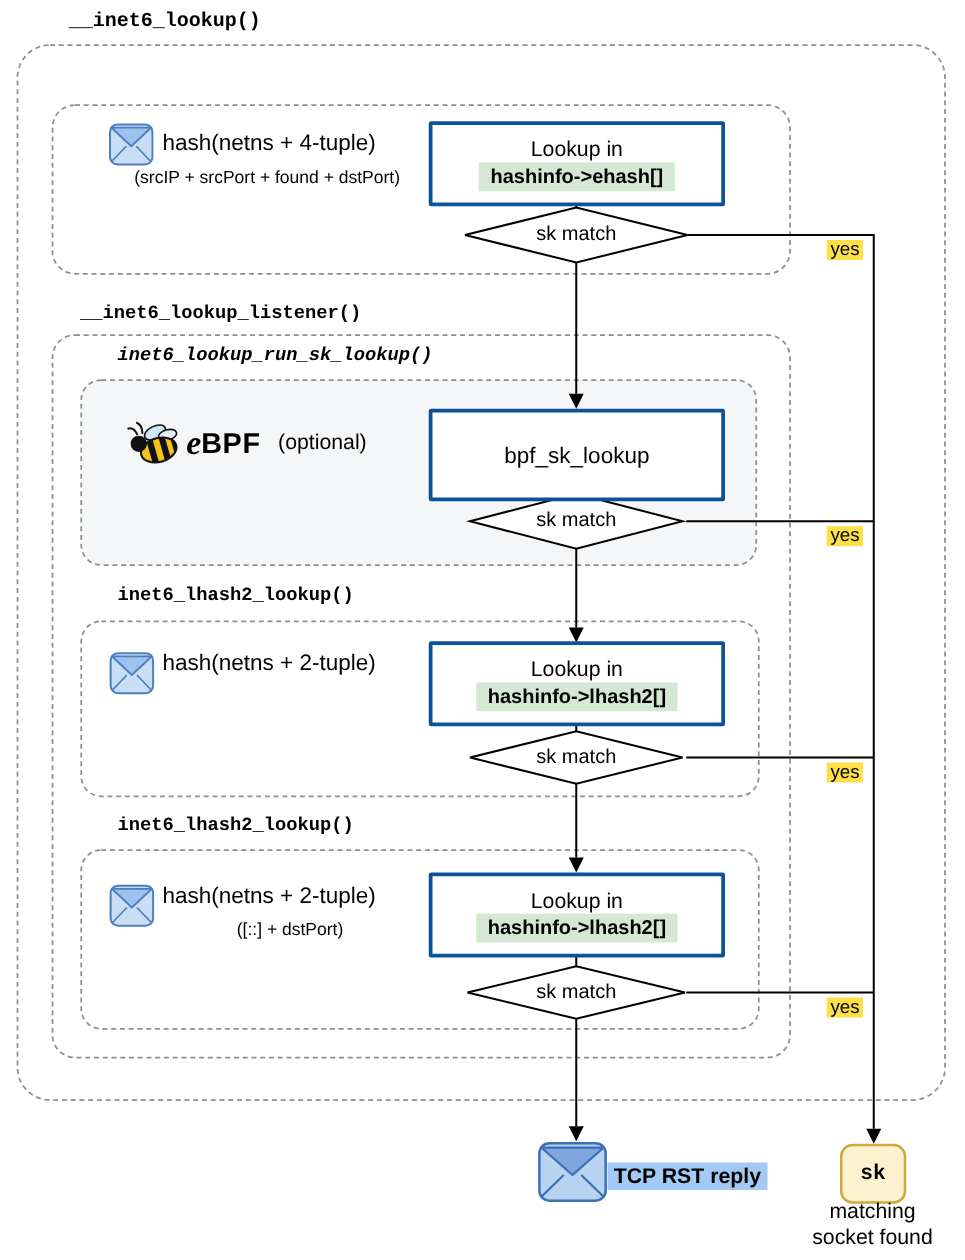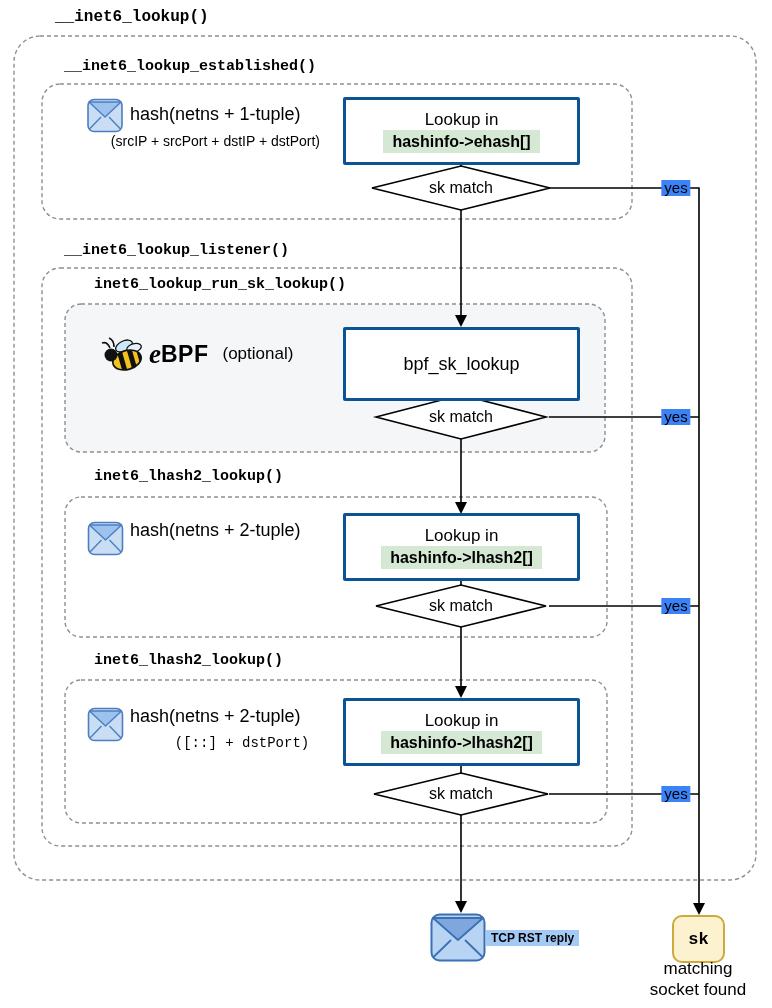--- a/index.html
+++ b/index.html
@@ -18,30 +18,30 @@
 
   .lookup-box{box-sizing:border-box;width:237px;
     border:3px solid var(--box-border,#0b5394);border-radius:2px;background:#fff;
     display:flex;flex-direction:column;align-items:center;justify-content:center;}
   .lookup-title{font-size:17px;line-height:21px;}
   .code-chip{font-weight:bold;font-size:16px;line-height:19px;
     background:var(--code-bg,#d5e8d4);padding:2px 9px;margin-top:0;white-space:nowrap;}
   .bpf-box-label{font-size:18px;}
 
   .decision-label{font-size:16px;transform:translate(-50%,-50%);white-space:nowrap;}
-  .yes-label{font-size:15px;background:#3b82f6;padding:0 3px;
-             transform:translate(-50%,-50%);line-height:16px;}
+  .yes-label{font-size:15px;background:#fde047;padding:0 3px;
+             transform:translate(-50%,-50%);line-height:16px;margin-top:12px;}
 
   .ebpf-row{display:flex;align-items:center;height:40px;}
   .ebpf-e{font-family:"Liberation Serif",serif;font-style:italic;
           font-weight:bold;font-size:27px;margin-left:3px;}
   .ebpf-bpf{font-weight:bold;font-size:23px;letter-spacing:0.5px;}
   .optional-label{font-size:17px;margin-left:14px;}
 
-  .rst-label{background:var(--rst-bg,#a3c9f5);font-weight:bold;font-size:12px;
+  .rst-label{background:var(--rst-bg,#a3c9f5);font-weight:bold;font-size:17px;
              padding:1px 5px;white-space:nowrap;}
   .sk-box{box-sizing:border-box;width:53px;height:48px;
     background:var(--sk-fill,#fdf2d0);border:2px solid var(--sk-border,#cfa93c);
     border-radius:10px;display:flex;align-items:center;justify-content:center;
     font-family:"Liberation Mono","DejaVu Sans Mono",monospace;
     font-weight:bold;font-size:17px;}
   .sk-caption{width:144px;text-align:center;font-size:17px;line-height:21px;}
   .ta-right{text-align:right;}
   .ta-center{text-align:center;}
 </style>
@@ -86,35 +86,34 @@
 
     <g fill="#fff" stroke="#000" stroke-width="1.6">
       <polygon points="372,188 461,166 550,188 461,210"></polygon>
       <polygon points="376,417 461,395 546,417 461,439"></polygon>
       <polygon points="376,606 461,585 546,606 461,627"></polygon>
       <polygon points="374,794 461,773 548,794 461,815"></polygon>
     </g>
   </svg>
 
   <div class="abs fn-label fn-title" style="left:55px;top:8px;">__inet6_lookup()</div>
-  <div class="abs fn-label" style="left:64px;top:58px;">__inet6_lookup_established()</div>
   <div class="abs fn-label" style="left:64px;top:242px;">__inet6_lookup_listener()</div>
-  <div class="abs fn-label" style="left:94px;top:276px;">inet6_lookup_run_sk_lookup()</div>
+  <div class="abs fn-label" style="left:94px;top:276px;font-style:italic;">inet6_lookup_run_sk_lookup()</div>
   <div class="abs fn-label" style="left:94px;top:468px;">inet6_lhash2_lookup()</div>
   <div class="abs fn-label" style="left:94px;top:652px;">inet6_lhash2_lookup()</div>
 
   <div class="abs" style="left:87px;top:98px;">
     <svg width="36" height="35" viewBox="0 0 36 35">
       <rect x="1" y="1.5" width="34" height="32" rx="6" style="fill:var(--env-body,#c9def5)" stroke="var(--env-stroke,#4d7fc0)" stroke-width="1.6"></rect>
       <path d="M2 4 L18 19 L34 4 Z" style="fill:var(--env-flap,#9dc2ee)" stroke="var(--env-stroke,#4d7fc0)" stroke-width="1.4" stroke-linejoin="round"></path>
       <path d="M2.5 31 L14 19 M33.5 31 L22 19" fill="none" stroke="var(--env-stroke,#4d7fc0)" stroke-width="1.4"></path>
     </svg>
   </div>
-  <div class="abs hash-label" style="left:130px;top:104px;">hash(netns + 1-tuple)</div>
-  <div class="abs hash-detail ta-right" style="left:60px;top:133px;width:260px;">(srcIP + srcPort + dstIP + dstPort)</div>
+  <div class="abs hash-label" style="left:130px;top:104px;">hash(netns + 4-tuple)</div>
+  <div class="abs hash-detail ta-right" style="left:60px;top:133px;width:260px;">(srcIP + srcPort + found + dstPort)</div>
 
   <div class="abs lookup-box" style="left:343px;top:97px;height:68px;">
     <div class="lookup-title">Lookup in</div>
     <div class="code-chip">hashinfo-&gt;ehash[]</div>
   </div>
   <div class="abs decision-label" style="left:461px;top:188px;">sk match</div>
   <div class="abs yes-label" style="left:676px;top:188px;">yes</div>
 
   <div class="abs ebpf-row" style="left:100px;top:334px;">
     <svg width="46" height="38" viewBox="0 0 46 38">
@@ -165,21 +164,21 @@
   <div class="abs yes-label" style="left:676px;top:606px;">yes</div>
 
   <div class="abs" style="left:87px;top:707px;">
     <svg width="37" height="35" viewBox="0 0 36 35">
       <rect x="1" y="1.5" width="34" height="32" rx="6" style="fill:var(--env-body,#c9def5)" stroke="var(--env-stroke,#4d7fc0)" stroke-width="1.6"></rect>
       <path d="M2 4 L18 19 L34 4 Z" style="fill:var(--env-flap,#9dc2ee)" stroke="var(--env-stroke,#4d7fc0)" stroke-width="1.4" stroke-linejoin="round"></path>
       <path d="M2.5 31 L14 19 M33.5 31 L22 19" fill="none" stroke="var(--env-stroke,#4d7fc0)" stroke-width="1.4"></path>
     </svg>
   </div>
   <div class="abs hash-label" style="left:130px;top:706px;">hash(netns + 2-tuple)</div>
-  <div class="abs hash-detail ta-center" style="left:112px;top:735px;width:260px;font-family:Liberation Mono, monospace;">([::] + dstPort)</div>
+  <div class="abs hash-detail ta-center" style="left:102px;top:735px;width:260px;">([::] + dstPort)</div>
 
   <div class="abs lookup-box" style="left:343px;top:698px;height:68px;">
     <div class="lookup-title">Lookup in</div>
     <div class="code-chip">hashinfo-&gt;lhash2[]</div>
   </div>
   <div class="abs decision-label" style="left:461px;top:794px;">sk match</div>
   <div class="abs yes-label" style="left:676px;top:794px;">yes</div>
 
   <div class="abs" style="left:430px;top:913px;">
     <svg width="56" height="49" viewBox="0 0 56 49">

